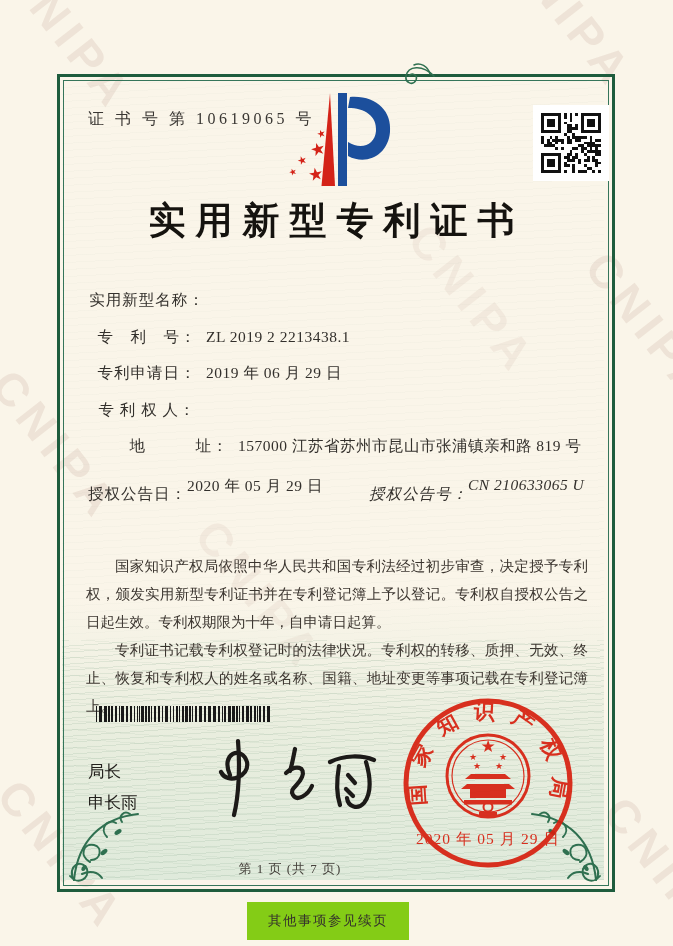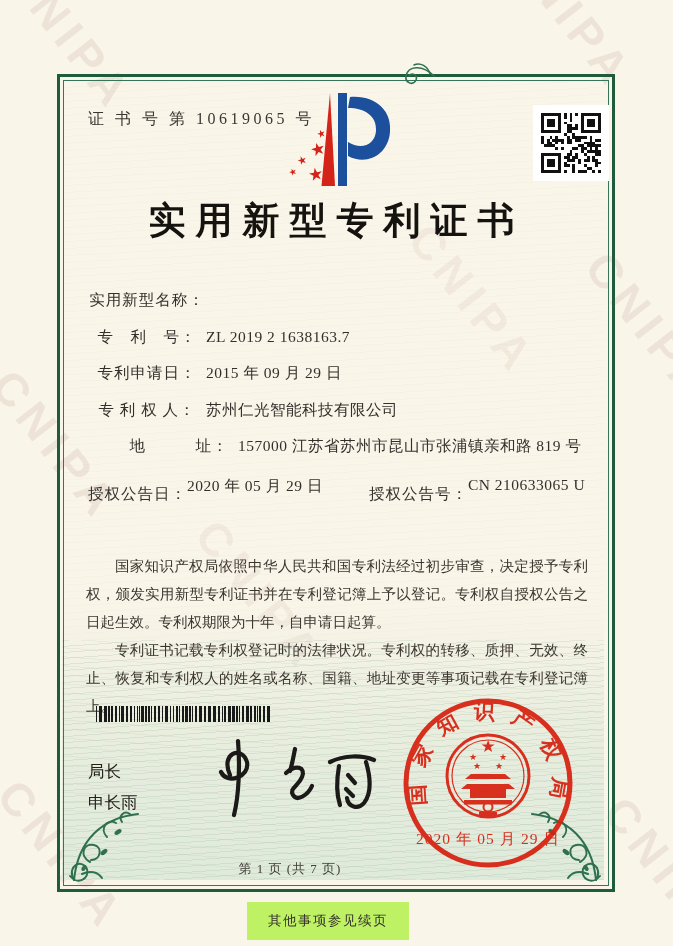--- a/index.html
+++ b/index.html
@@ -30,39 +30,39 @@
           display:flex;align-items:center;justify-content:center;}
   .title{position:absolute;left:0;top:196px;width:673px;text-align:center;
          font-size:37px;font-weight:700;letter-spacing:10px;color:#15130f;}
   
   .fields{position:absolute;left:88px;top:292px;width:500px;font-size:15.5px;color:#33302c;}
   .frow{display:flex;margin-bottom:20.5px;line-height:16px;text-align:center;}
   .flabel{white-space:pre;min-width:118px;letter-spacing:1px;}
   .fvalue{letter-spacing:.5px;}
   .grant-row{display:flex;}
   .grant-row .pair{display:flex;}
-  .grant-row .pair+.pair{margin-left:46px;}
+  .grant-row .pair+.pair{margin-left:46px;font-style:italic;}
   .grant-row .glabel{white-space:pre;letter-spacing:1px;margin-top:8px;}
   
   .paras{position:absolute;left:86px;top:552px;width:502px;font-size:14.5px;
          line-height:28px;color:#3b352f;text-align:justify;}
   .paras p{margin:0;text-indent:2em;}
   
   .barcode{position:absolute;left:96px;top:706px;width:176px;height:16px;display:flex;}
   .barcode i{display:block;height:100%;}
   
   .sig-labels{position:absolute;left:88px;top:756px;font-size:16.5px;color:#23211d;line-height:31px;
               font-family:"Liberation Sans","DejaVu Sans",sans-serif;}
   .sig-script{position:absolute;left:192px;top:733px;}
   
   .seal{position:absolute;left:393px;top:688px;width:190px;height:190px;opacity:.92;}
   
   .page-info{position:absolute;left:180px;top:860px;width:220px;text-align:center;
              font-size:13px;letter-spacing:1px;color:#45413b;}
-  .foot-note{position:absolute;left:247px;top:902px;width:162px;height:38px;background:#bef264;
+  .foot-note{position:absolute;left:247px;top:902px;width:162px;height:38px;background:#84cc16;
              display:flex;align-items:center;justify-content:center;font-size:13.5px;
              letter-spacing:1.5px;color:#35312c;}
   .orn{position:absolute;}
   svg{display:block;}
 </style>
 </head>
 <body>
 
 <div class="page">
 
@@ -278,29 +278,28 @@
   </div>
 
   <div class="title">实用新型专利证书</div>
 
   <div class="fields">
     <div class="frow">
       <span class="flabel">实用新型名称：</span>
     </div>
     <div class="frow">
       <span class="flabel">专　利　号：</span>
-      <span class="fvalue">ZL 2019 2 1638163.7</span>
+      <span class="fvalue">ZL 2019 2 2213438.1</span>
     </div>
     <div class="frow">
       <span class="flabel">专利申请日：</span>
-      <span class="fvalue">2015 年 09 月 29 日</span>
+      <span class="fvalue">2019 年 06 月 29 日</span>
     </div>
     <div class="frow">
       <span class="flabel">专 利 权 人：</span>
-      <span class="fvalue">苏州仁光智能科技有限公司</span>
     </div>
     <div class="frow" style="margin-bottom:22px;margin-left:32px;">
       <span class="flabel">地　　　址：</span>
       <span class="fvalue">157000 江苏省苏州市昆山市张浦镇亲和路 819 号</span>
     </div>
     <div class="grant-row">
       <span class="pair">
         <span class="glabel">授权公告日：</span>
         <span class="fvalue">2020 年 05 月 29 日</span>
       </span>

